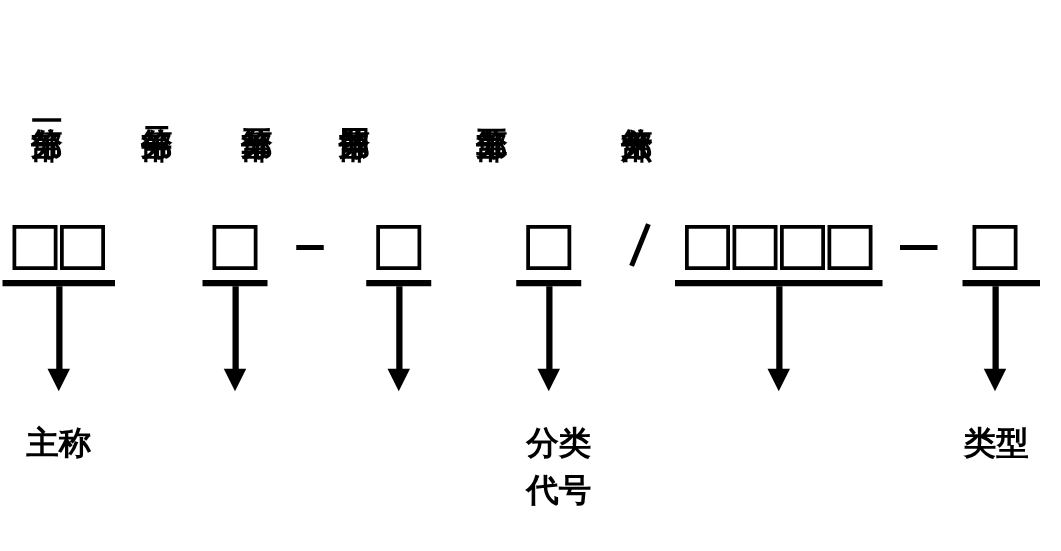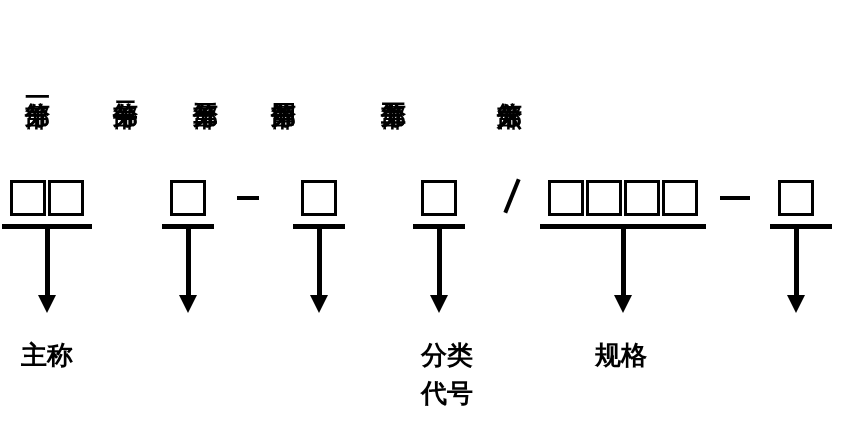--- a/index.html
+++ b/index.html
@@ -189,18 +189,18 @@
     <div>主称</div>
   </div>
 
 
 
   <div class="leaf-label" style="left:447px; top:337px;">
     <div>分类</div>
     <div>代号</div>
   </div>
 
-  <div class="leaf-label" style="left:621px; top:337px;">
-    <div>规格</div>
-  </div>
-
+
+  <div class="leaf-label" style="left:797px; top:337px;">
+    <div>类型</div>
+  </div>
 
 </div>
 
 </body></html>

